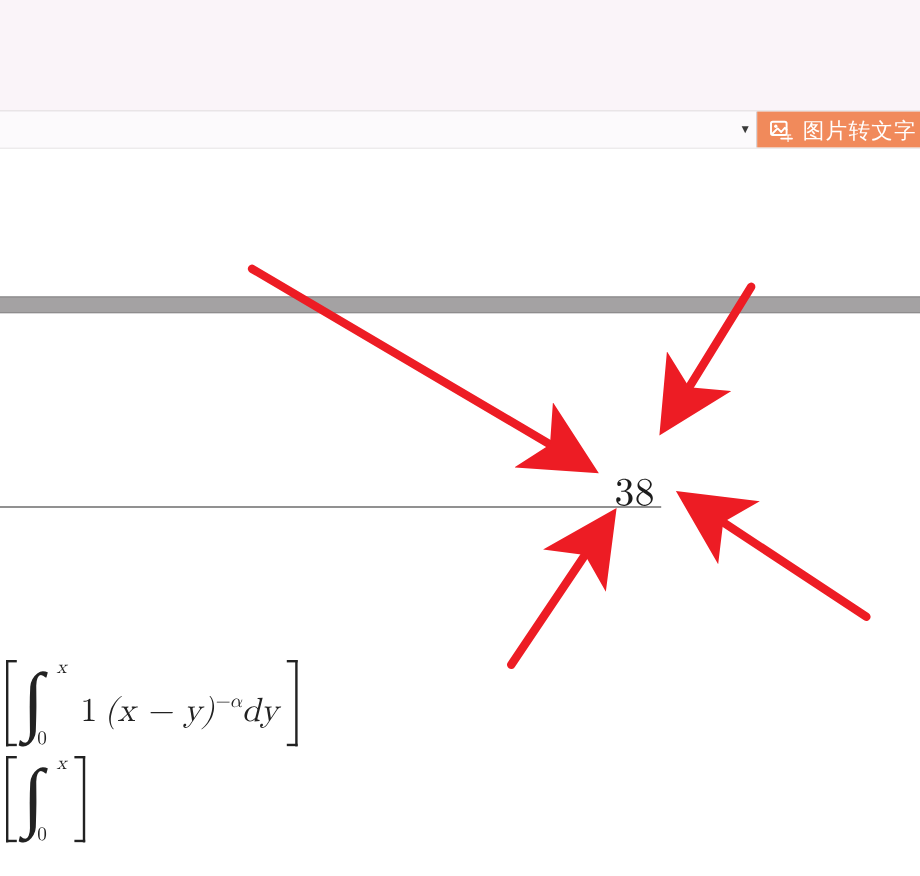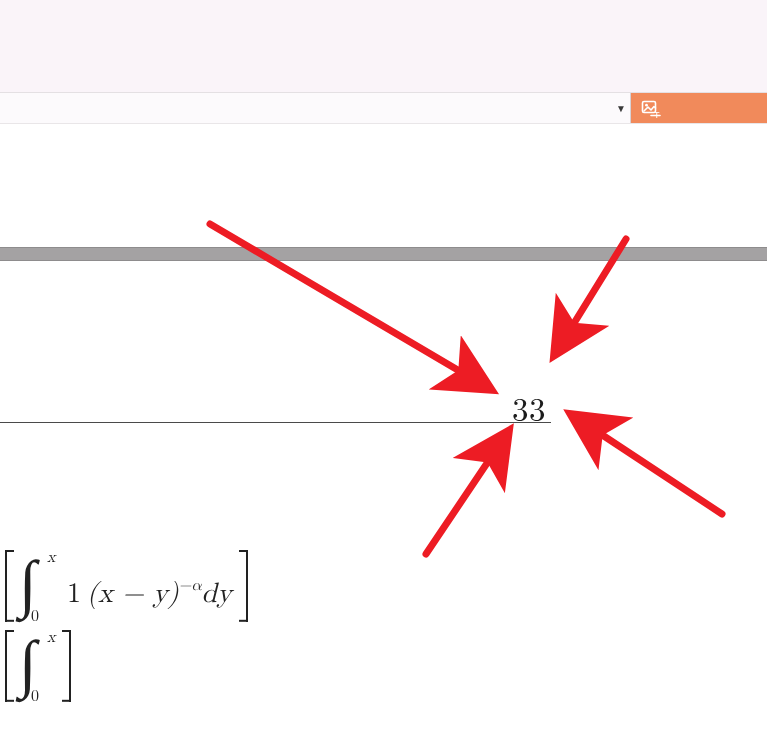--- a/index.html
+++ b/index.html
@@ -215,28 +215,29 @@
       <span class="ico">
         <svg width="20" height="20" viewBox="0 0 20 20">
           <rect x="1.5" y="2.5" width="13" height="11" rx="1.5" fill="none" stroke="#fff" stroke-width="1.6"></rect>
           <circle cx="5.5" cy="6.2" r="1.4" fill="#fff"></circle>
           <path d="M3 12 L7 8 L10 11 L13 7.5 L14.5 9" fill="none" stroke="#fff" stroke-width="1.6" stroke-linejoin="round" stroke-linecap="round"></path>
           <path d="M10 16.5 h9" stroke="#fff" stroke-width="1.6" stroke-linecap="round"></path>
           <path d="M13.5 12 v9" stroke="#fff" stroke-width="0"></path>
           <text x="13" y="19" font-size="9" fill="#fff" font-family="sans-serif">T</text>
         </svg>
       </span>
+      <span>图片转文字</span>
     </div>
   </div>
 
   <div class="gap1"></div>
   <div class="darkbar"></div>
 
   <div class="underline"></div>
-  <div class="num33">33</div>
+  <div class="num33">38</div>
 
   <svg class="overlay" width="767" height="730">
     <defs>
       <marker id="ah" viewBox="0 0 12 12" refX="10" refY="6" markerWidth="9" markerHeight="9" orient="auto-start-reverse">
         <path d="M0,0 L12,6 L0,12 L3,6 Z" fill="#ed1c24"></path>
       </marker>
     </defs>
     <g stroke="#ed1c24" stroke-width="7" stroke-linecap="round" marker-end="url(#ah)">
       <line x1="210" y1="224" x2="490" y2="389"></line>
       <line x1="626" y1="239" x2="555" y2="354"></line>

